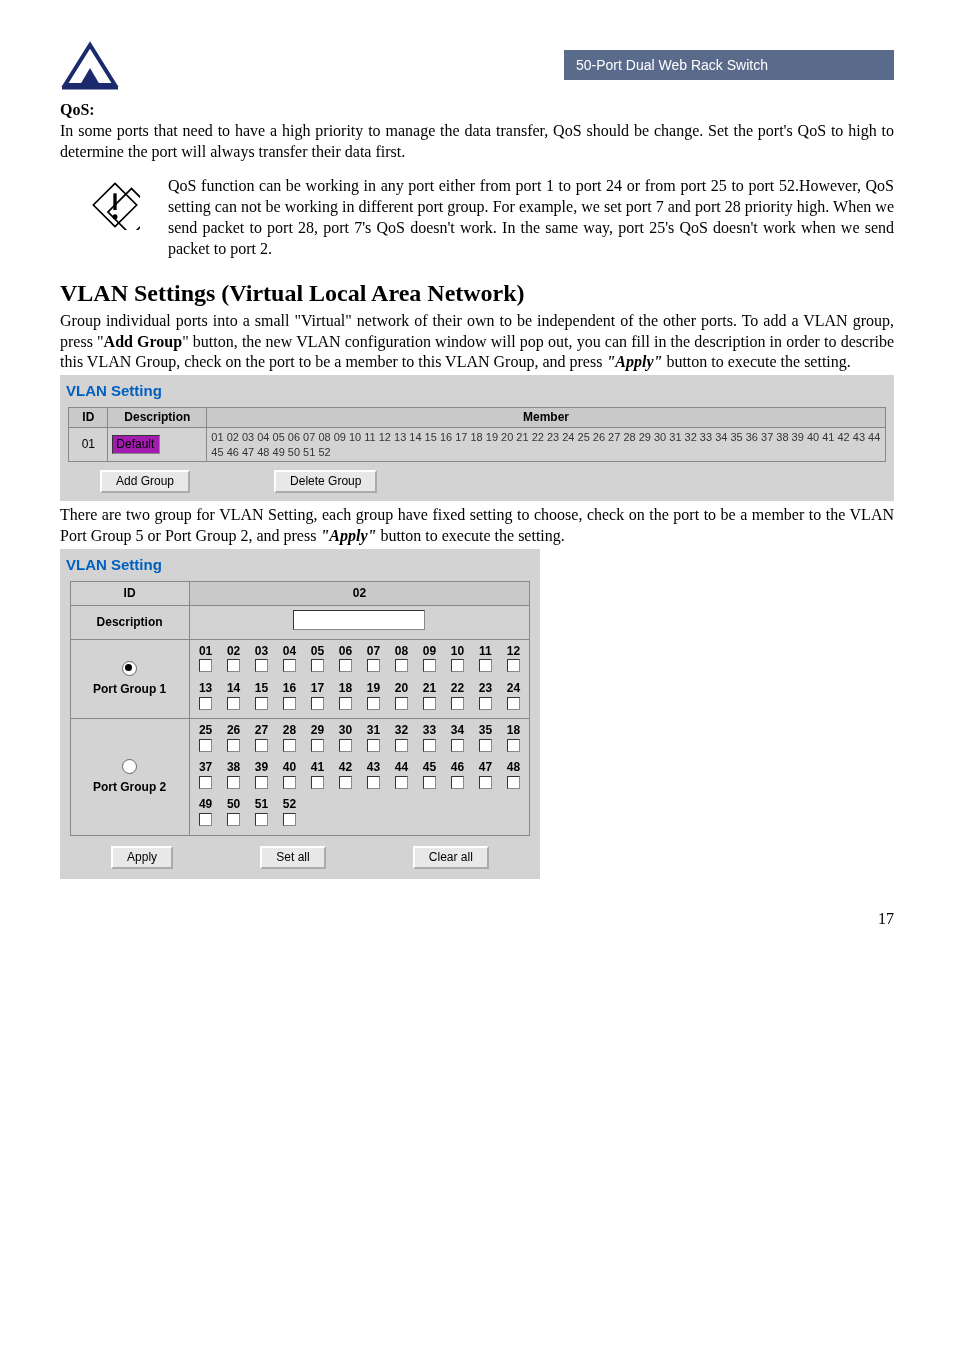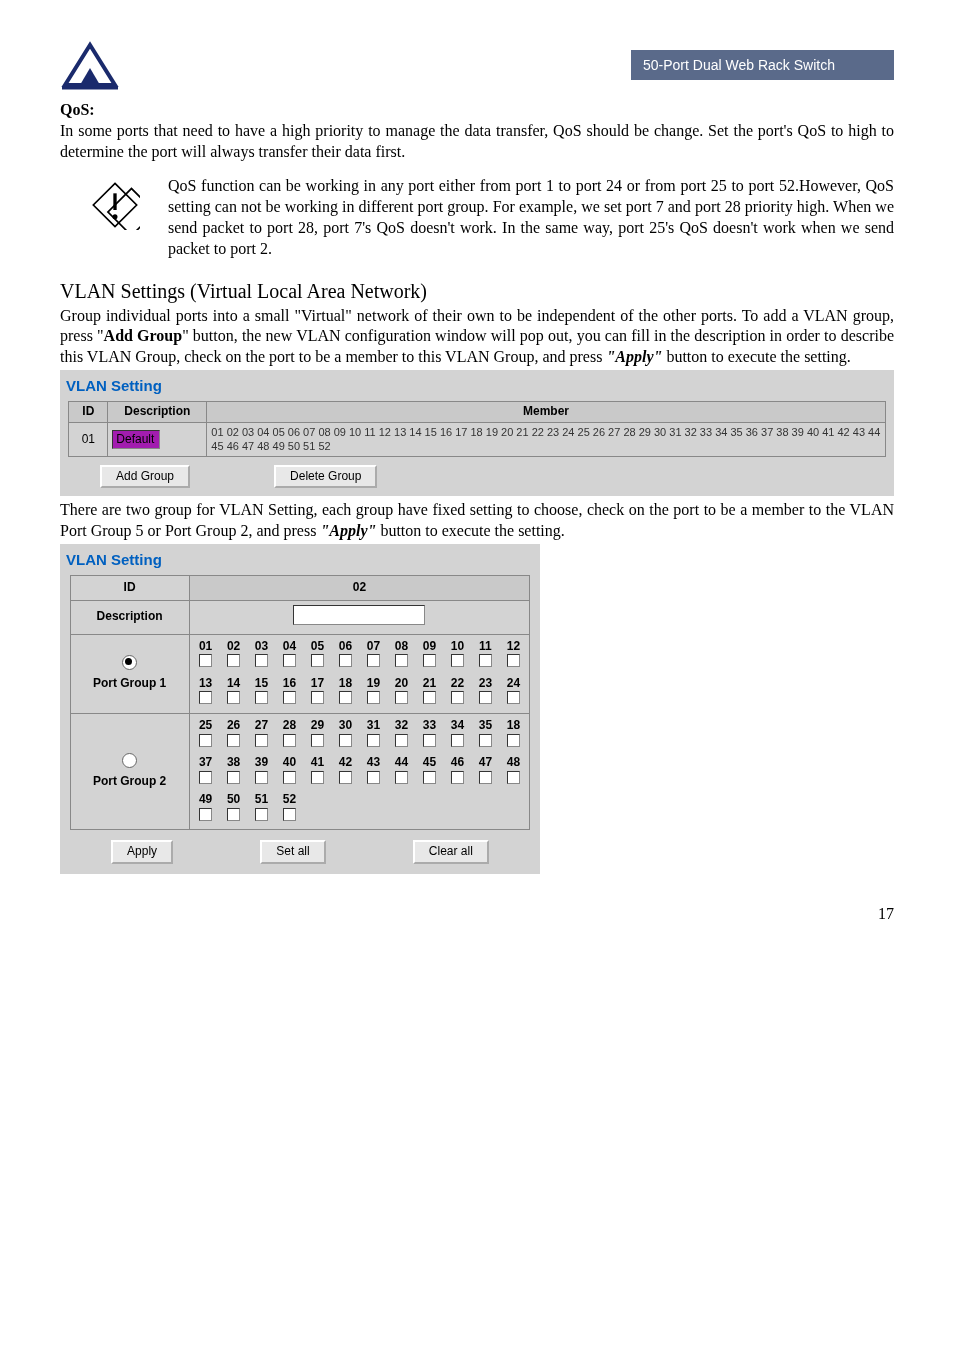--- a/index.html
+++ b/index.html
@@ -22,30 +22,30 @@
   .logo {
     width: 60px;
     height: 50px;
   }
   .product-banner {
     background: #5a6a8a;
     color: #fff;
     font-family: Arial, Helvetica, sans-serif;
     font-size: 14px;
     padding: 6px 12px;
-    width: 263px;
+    width: 330px;
     box-sizing: border-box;
   }
   .section-label {
     font-weight: bold;
     font-family: Liberation Serif, serif;
   }
   h1.vlan-heading {
-    font-size: 20px;
-    font-weight: normal;
+    font-size: 24px;
+    font-weight: bold;
     margin: 18px 0 2px 0;
   }
   .note-row {
     display: flex;
     align-items: flex-start;
     margin: 14px 0 14px 30px;
   }
   .note-icon {
     flex: 0 0 60px;
     margin-right: 18px;

